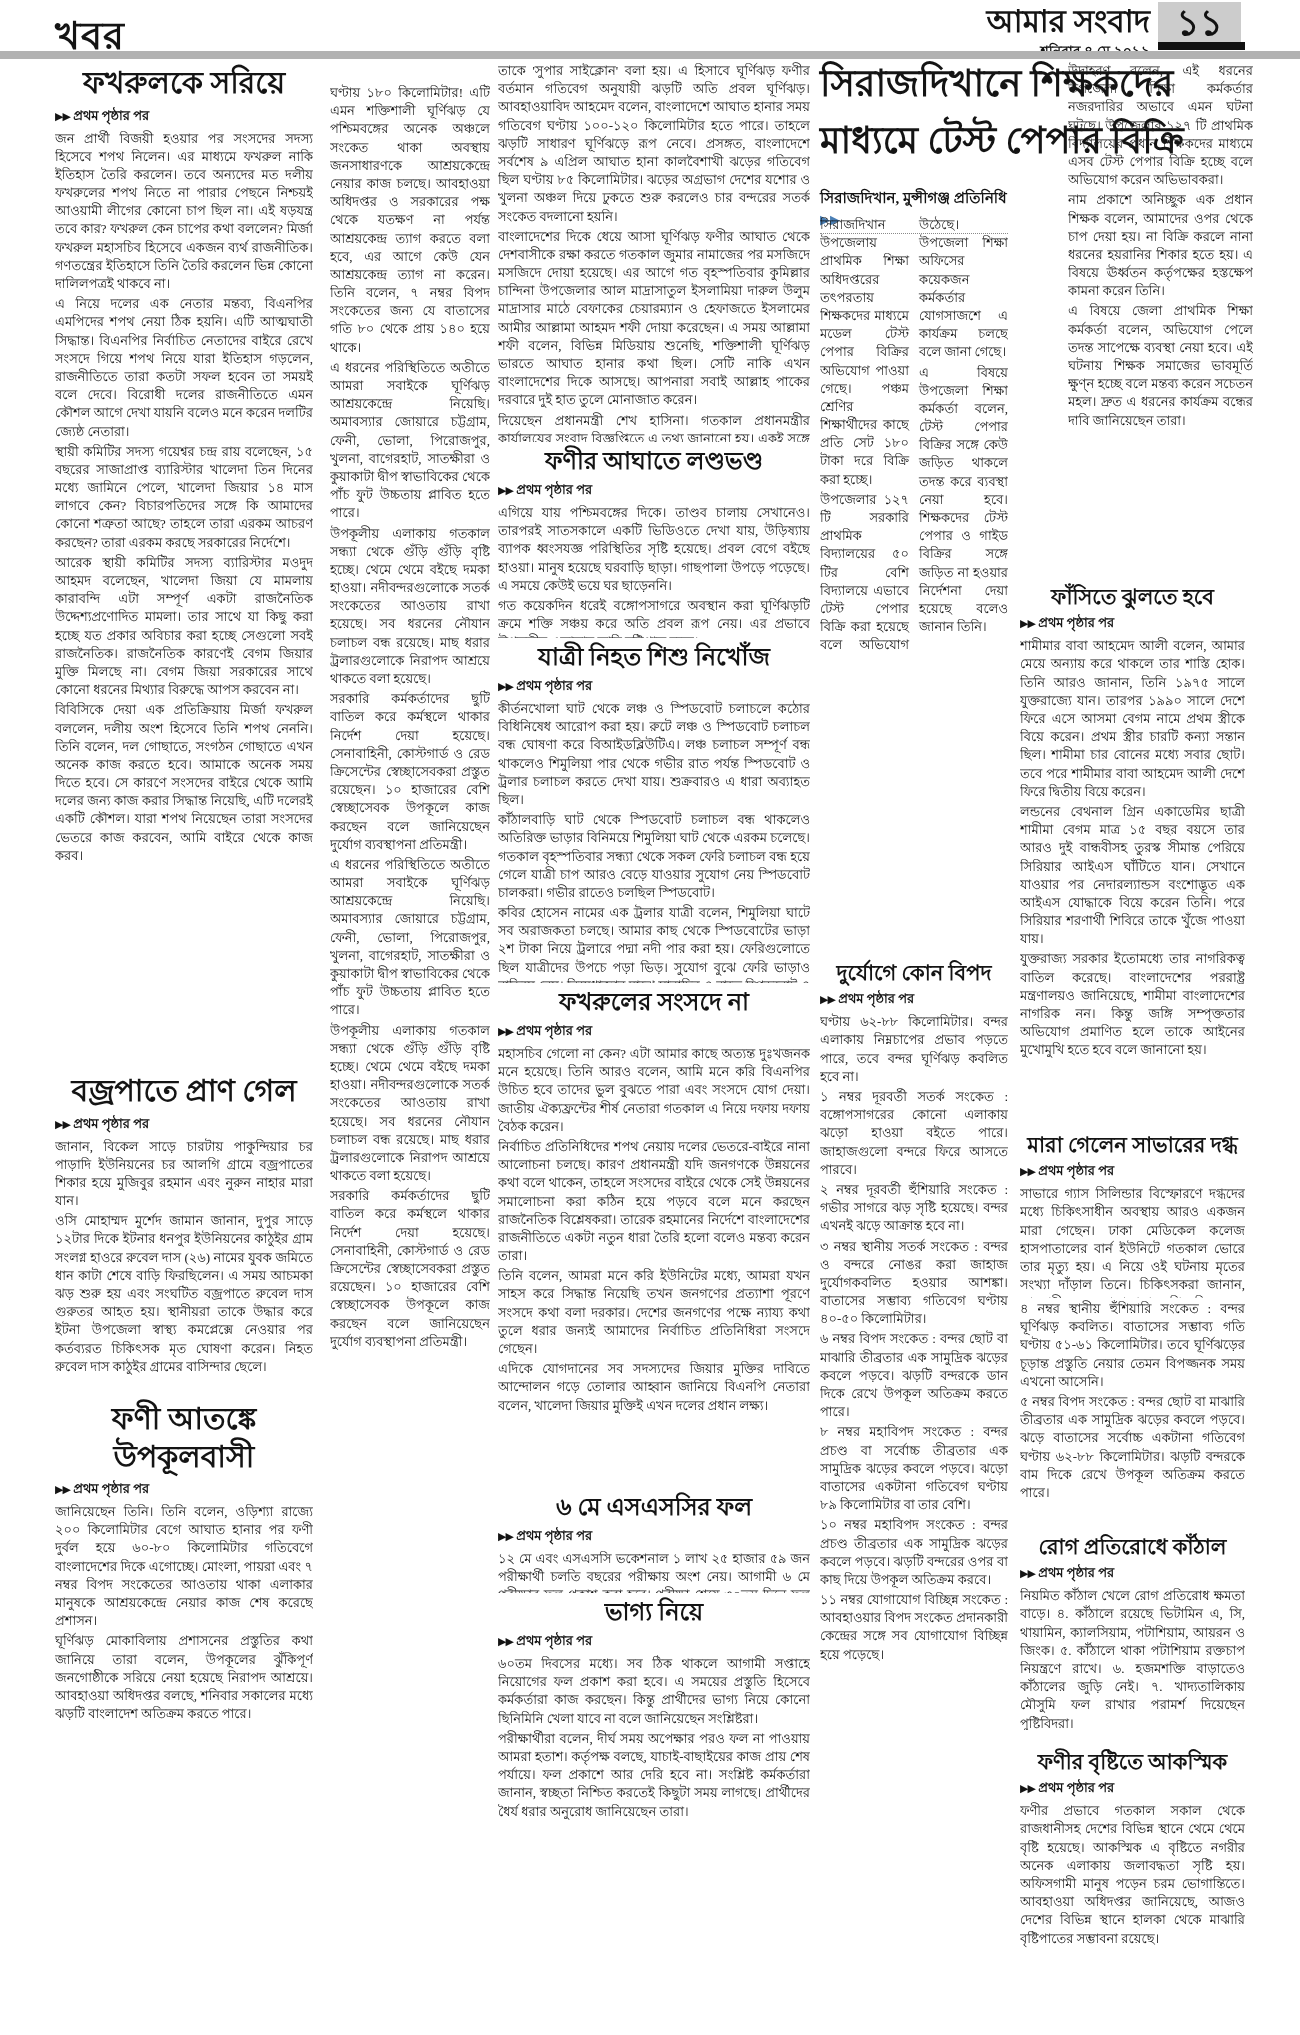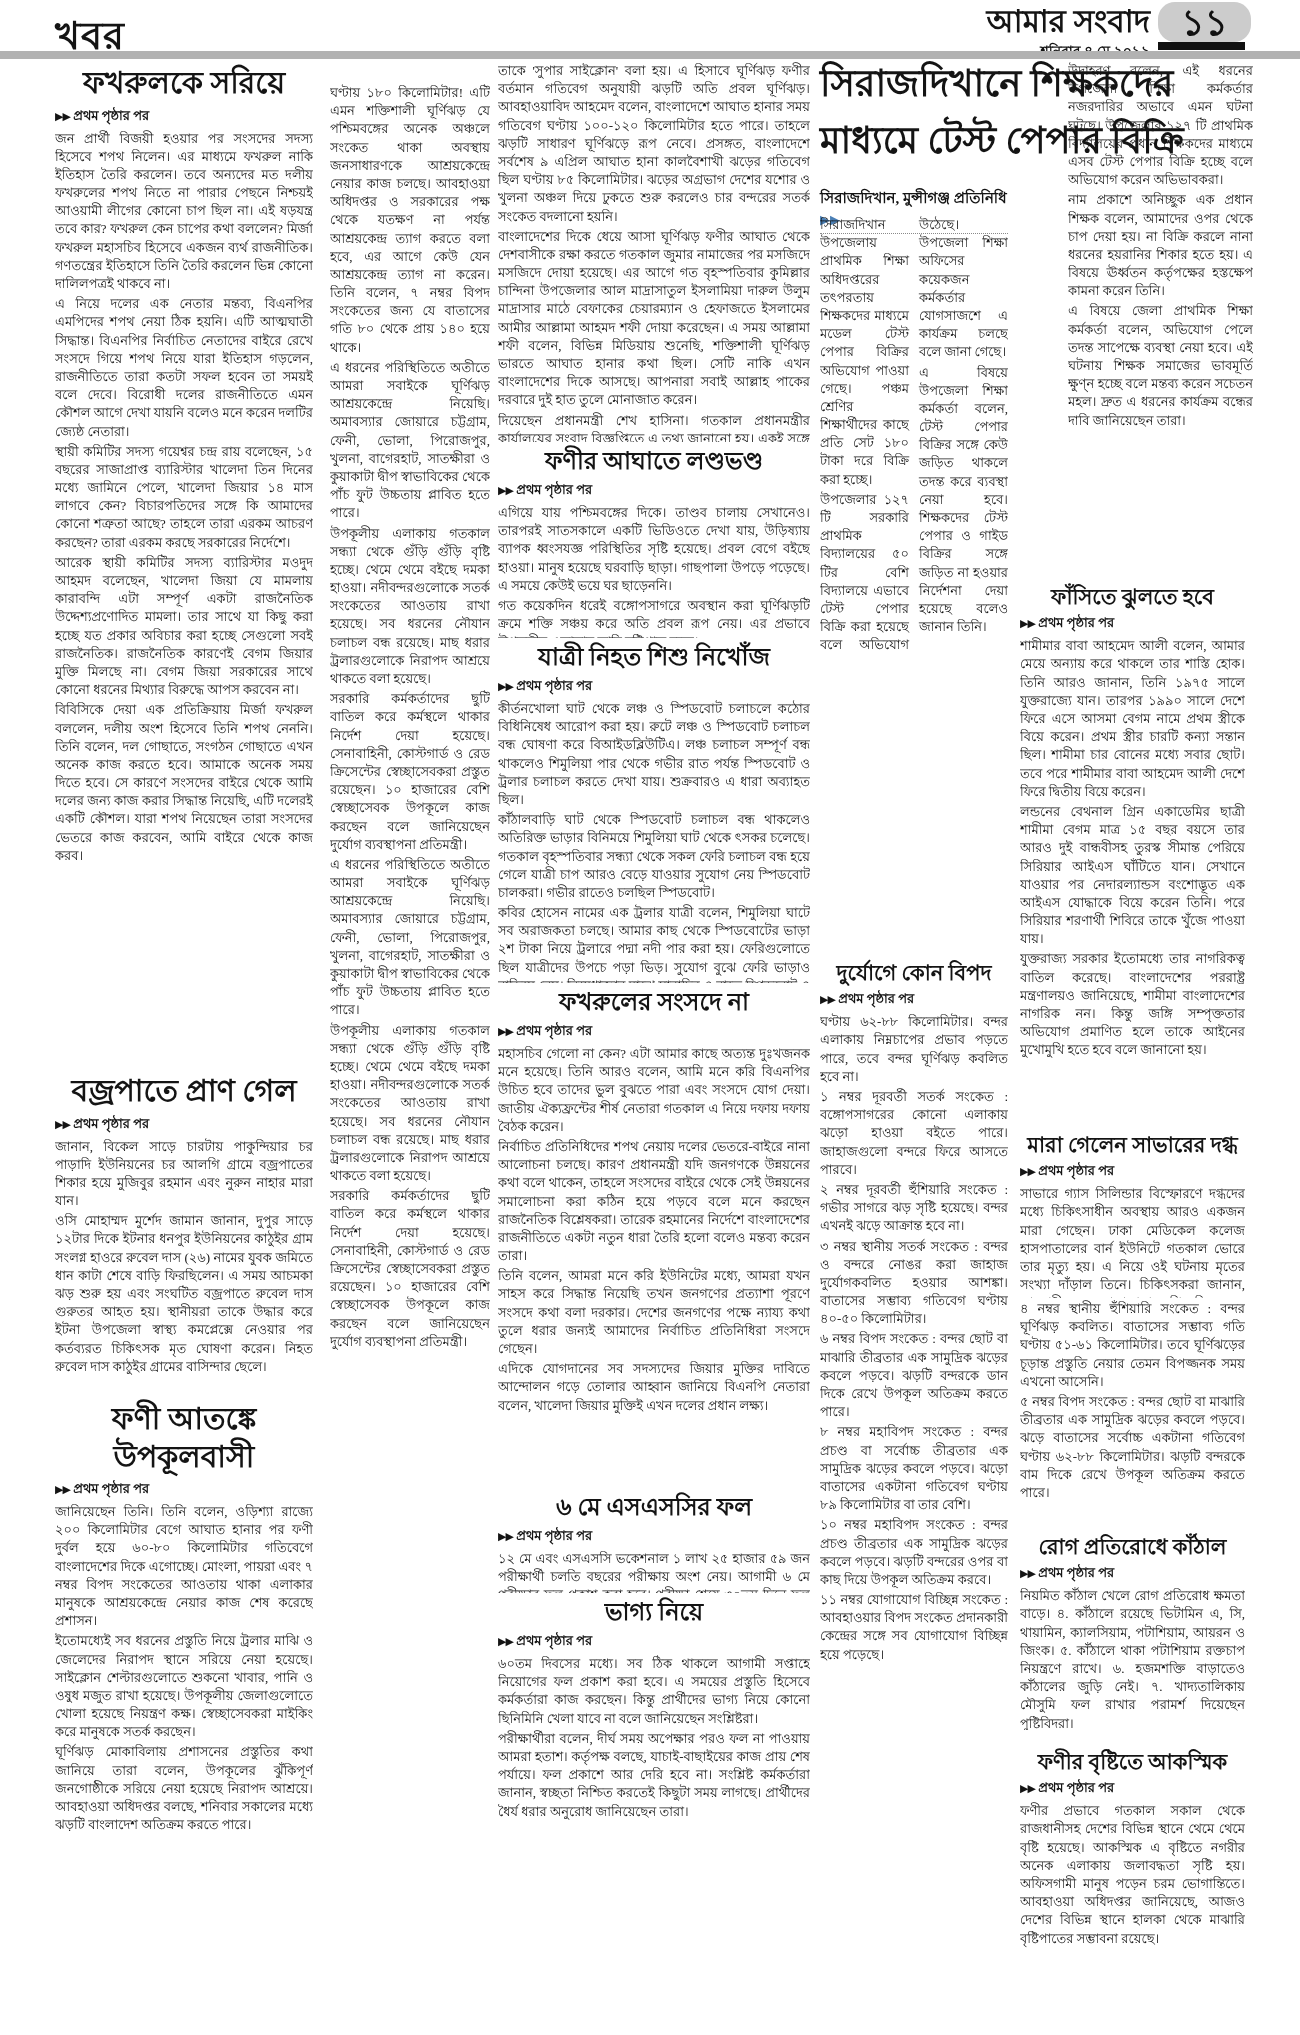--- a/index.html
+++ b/index.html
@@ -33,21 +33,21 @@
 </head>
 <body>
 
 <div id="page">
 
   <div class="abs section-title" style="left:55px;top:6px;">খবর</div>
   <div class="abs" style="left:860px;top:6px;width:290px;">
     <div class="paper-name">আমার সংবাদ</div>
     <div class="paper-date">শনিবার ৪ মে ২০১৯</div>
   </div>
-  <div class="abs page-badge" style="left:1158px;top:2px;width:93px;height:40px;border-radius:17px;">১১</div>
+  <div class="abs page-badge" style="left:1158px;top:2px;width:83px;height:40px;">১১</div>
   <div class="abs page-badge-bar" style="left:1158px;top:42px;width:87px;height:8px;"></div>
   <div class="abs top-rule" style="left:0;top:51px;width:1300px;height:8px;"></div>
 
   <div class="abs col" style="left:55px;top:62px;width:258px;height:1928px;">
     <article style="height:1008px;">
       <div class="h-big">ফখরুলকে সরিয়ে</div>
       <div class="marker"><span class="arrows">▶▶</span> <span>প্রথম পৃষ্ঠার পর</span></div>
       <div class="body-txt">
           <p>জন প্রার্থী বিজয়ী হওয়ার পর সংসদের সদস্য হিসেবে শপথ নিলেন। এর মাধ্যমে ফখরুল নাকি ইতিহাস তৈরি করলেন। তবে অন্যদের মত দলীয় ফখরুলের শপথ নিতে না পারার পেছনে নিশ্চয়ই আওয়ামী লীগের কোনো চাপ ছিল না। এই ষড়যন্ত্র তবে কার? ফখরুল কেন চাপের কথা বললেন? মির্জা ফখরুল মহাসচিব হিসেবে একজন ব্যর্থ রাজনীতিক। গণতন্ত্রের ইতিহাসে তিনি তৈরি করলেন ভিন্ন কোনো দালিলপত্রই থাকবে না।</p>
           <p>এ নিয়ে দলের এক নেতার মন্তব্য, বিএনপির এমপিদের শপথ নেয়া ঠিক হয়নি। এটি আত্মঘাতী সিদ্ধান্ত। বিএনপির নির্বাচিত নেতাদের বাইরে রেখে সংসদে গিয়ে শপথ নিয়ে যারা ইতিহাস গড়লেন, রাজনীতিতে তারা কতটা সফল হবেন তা সময়ই বলে দেবে। বিরোধী দলের রাজনীতিতে এমন কৌশল আগে দেখা যায়নি বলেও মনে করেন দলটির জ্যেষ্ঠ নেতারা।</p>
@@ -62,21 +62,20 @@
       <div class="body-txt">
           <p>জানান, বিকেল সাড়ে চারটায় পাকুন্দিয়ার চর পাড়াদি ইউনিয়নের চর আলগি গ্রামে বজ্রপাতের শিকার হয়ে মুজিবুর রহমান এবং নুরুন নাহার মারা যান।</p>
           <p>ওসি মোহাম্মদ মুর্শেদ জামান জানান, দুপুর সাড়ে ১২টার দিকে ইটনার ধনপুর ইউনিয়নের কাঠুইর গ্রাম সংলগ্ন হাওরে রুবেল দাস (২৬) নামের যুবক জমিতে ধান কাটা শেষে বাড়ি ফিরছিলেন। এ সময় আচমকা ঝড় শুরু হয় এবং সংঘটিত বজ্রপাতে রুবেল দাস গুরুতর আহত হয়। স্থানীয়রা তাকে উদ্ধার করে ইটনা উপজেলা স্বাস্থ্য কমপ্লেক্সে নেওয়ার পর কর্তব্যরত চিকিৎসক মৃত ঘোষণা করেন। নিহত রুবেল দাস কাঠুইর গ্রামের বাসিন্দার ছেলে।</p>
         </div>
     </article>
     <article style="height:592px;">
       <div class="h-big">ফণী আতঙ্কে উপকূলবাসী</div>
       <div class="marker"><span class="arrows">▶▶</span> <span>প্রথম পৃষ্ঠার পর</span></div>
       <div class="body-txt">
           <p>জানিয়েছেন তিনি। তিনি বলেন, ওড়িশ্যা রাজ্যে ২০০ কিলোমিটার বেগে আঘাত হানার পর ফণী দুর্বল হয়ে ৬০-৮০ কিলোমিটার গতিবেগে বাংলাদেশের দিকে এগোচ্ছে। মোংলা, পায়রা এবং ৭ নম্বর বিপদ সংকেতের আওতায় থাকা এলাকার মানুষকে আশ্রয়কেন্দ্রে নেয়ার কাজ শেষ করেছে প্রশাসন।</p>
-          <p>ইতোমধ্যেই সব ধরনের প্রস্তুতি নিয়ে ট্রলার মাঝি ও জেলেদের নিরাপদ স্থানে সরিয়ে নেয়া হয়েছে। সাইক্লোন শেল্টারগুলোতে শুকনো খাবার, পানি ও ওষুধ মজুত রাখা হয়েছে। উপকূলীয় জেলাগুলোতে খোলা হয়েছে নিয়ন্ত্রণ কক্ষ। স্বেচ্ছাসেবকরা মাইকিং করে মানুষকে সতর্ক করছেন।</p>
           <p>ঘূর্ণিঝড় মোকাবিলায় প্রশাসনের প্রস্তুতির কথা জানিয়ে তারা বলেন, উপকূলের ঝুঁকিপূর্ণ জনগোষ্ঠীকে সরিয়ে নেয়া হয়েছে নিরাপদ আশ্রয়ে। আবহাওয়া অধিদপ্তর বলছে, শনিবার সকালের মধ্যে ঝড়টি বাংলাদেশ অতিক্রম করতে পারে।</p>
         </div>
     </article>
   </div>
 
   <div class="abs col body-txt" style="left:330px;top:84px;width:160px;height:1906px;">
       <p>ঘণ্টায় ১৮০ কিলোমিটার! এটি এমন শক্তিশালী ঘূর্ণিঝড় যে পশ্চিমবঙ্গের অনেক অঞ্চলে সংকেত থাকা অবস্থায় জনসাধারণকে আশ্রয়কেন্দ্রে নেয়ার কাজ চলছে। আবহাওয়া অধিদপ্তর ও সরকারের পক্ষ থেকে যতক্ষণ না পর্যন্ত আশ্রয়কেন্দ্র ত্যাগ করতে বলা হবে, এর আগে কেউ যেন আশ্রয়কেন্দ্র ত্যাগ না করেন। তিনি বলেন, ৭ নম্বর বিপদ সংকেতের জন্য যে বাতাসের গতি ৮০ থেকে প্রায় ১৪০ হয়ে থাকে।</p>
       <p>এ ধরনের পরিস্থিতিতে অতীতে আমরা সবাইকে ঘূর্ণিঝড় আশ্রয়কেন্দ্রে নিয়েছি। অমাবস্যার জোয়ারে চট্টগ্রাম, ফেনী, ভোলা, পিরোজপুর, খুলনা, বাগেরহাট, সাতক্ষীরা ও কুয়াকাটা দ্বীপ স্বাভাবিকের থেকে পাঁচ ফুট উচ্চতায় প্লাবিত হতে পারে।</p>
       <p>উপকূলীয় এলাকায় গতকাল সন্ধ্যা থেকে গুঁড়ি গুঁড়ি বৃষ্টি হচ্ছে। থেমে থেমে বইছে দমকা হাওয়া। নদীবন্দরগুলোকে সতর্ক সংকেতের আওতায় রাখা হয়েছে। সব ধরনের নৌযান চলাচল বন্ধ রয়েছে। মাছ ধরার ট্রলারগুলোকে নিরাপদ আশ্রয়ে থাকতে বলা হয়েছে।</p>
       <p>সরকারি কর্মকর্তাদের ছুটি বাতিল করে কর্মস্থলে থাকার নির্দেশ দেয়া হয়েছে। সেনাবাহিনী, কোস্টগার্ড ও রেড ক্রিসেন্টের স্বেচ্ছাসেবকরা প্রস্তুত রয়েছেন। ১০ হাজারের বেশি স্বেচ্ছাসেবক উপকূলে কাজ করছেন বলে জানিয়েছেন দুর্যোগ ব্যবস্থাপনা প্রতিমন্ত্রী।</p>
@@ -97,21 +96,21 @@
       <div class="body-txt">
           <p>এগিয়ে যায় পশ্চিমবঙ্গের দিকে। তাণ্ডব চালায় সেখানেও। তারপরই সাতসকালে একটি ভিডিওতে দেখা যায়, উড়িষ্যায় ব্যাপক ধ্বংসযজ্ঞ পরিস্থিতির সৃষ্টি হয়েছে। প্রবল বেগে বইছে হাওয়া। মানুষ হয়েছে ঘরবাড়ি ছাড়া। গাছপালা উপড়ে পড়েছে। এ সময়ে কেউই ভয়ে ঘর ছাড়েননি।</p>
           <p>গত কয়েকদিন ধরেই বঙ্গোপসাগরে অবস্থান করা ঘূর্ণিঝড়টি ক্রমে শক্তি সঞ্চয় করে অতি প্রবল রূপ নেয়। এর প্রভাবে উপকূলীয় এলাকায় ভারি বৃষ্টিপাত হচ্ছে।</p>
         </div>
     </article>
     <article style="height:345px;">
       <div class="h-mid">যাত্রী নিহত শিশু নিখোঁজ</div>
       <div class="marker"><span class="arrows">▶▶</span> <span>প্রথম পৃষ্ঠার পর</span></div>
       <div class="body-txt">
           <p>কীর্তনখোলা ঘাট থেকে লঞ্চ ও স্পিডবোট চলাচলে কঠোর বিধিনিষেধ আরোপ করা হয়। রুটে লঞ্চ ও স্পিডবোট চলাচল বন্ধ ঘোষণা করে বিআইডব্লিউটিএ। লঞ্চ চলাচল সম্পূর্ণ বন্ধ থাকলেও শিমুলিয়া পার থেকে গভীর রাত পর্যন্ত স্পিডবোট ও ট্রলার চলাচল করতে দেখা যায়। শুক্রবারও এ ধারা অব্যাহত ছিল।</p>
-          <p>কাঁঠালবাড়ি ঘাট থেকে স্পিডবোট চলাচল বন্ধ থাকলেও অতিরিক্ত ভাড়ার বিনিময়ে শিমুলিয়া ঘাট থেকে ৎসকর চলেছে। গতকাল বৃহস্পতিবার সন্ধ্যা থেকে সকল ফেরি চলাচল বন্ধ হয়ে গেলে যাত্রী চাপ আরও বেড়ে যাওয়ার সুযোগ নেয় স্পিডবোট চালকরা। গভীর রাতেও চলছিল স্পিডবোট।</p>
+          <p>কাঁঠালবাড়ি ঘাট থেকে স্পিডবোট চলাচল বন্ধ থাকলেও অতিরিক্ত ভাড়ার বিনিময়ে শিমুলিয়া ঘাট থেকে এরকম চলেছে। গতকাল বৃহস্পতিবার সন্ধ্যা থেকে সকল ফেরি চলাচল বন্ধ হয়ে গেলে যাত্রী চাপ আরও বেড়ে যাওয়ার সুযোগ নেয় স্পিডবোট চালকরা। গভীর রাতেও চলছিল স্পিডবোট।</p>
           <p>কবির হোসেন নামের এক ট্রলার যাত্রী বলেন, শিমুলিয়া ঘাটে সব অরাজকতা চলছে। আমার কাছ থেকে স্পিডবোটের ভাড়া ২শ টাকা নিয়ে ট্রলারে পদ্মা নদী পার করা হয়। ফেরিগুলোতে ছিল যাত্রীদের উপচে পড়া ভিড়। সুযোগ বুঝে ফেরি ভাড়াও বাড়িয়ে নেয়। নিষেধাজ্ঞার মাঝে সারাদিন ও রাতে স্পিডবোট ও ট্রলার চললেও শিমুলিয়ায় বিআইডব্লিউটিএ ও নৌপুলিশের তেমন কোনো ভূমিকা চোখে পড়েনি। তবে শিবচর উপজেলা প্রশাসন ও পুলিশের তৎপরতা ছিল চোখে পড়ার মতো।</p>
         </div>
     </article>
     <article style="height:505px;">
       <div class="h-mid">ফখরুলের সংসদে না</div>
       <div class="marker"><span class="arrows">▶▶</span> <span>প্রথম পৃষ্ঠার পর</span></div>
       <div class="body-txt">
           <p>মহাসচিব গেলো না কেন? এটা আমার কাছে অত্যন্ত দুঃখজনক মনে হয়েছে। তিনি আরও বলেন, আমি মনে করি বিএনপির উচিত হবে তাদের ভুল বুঝতে পারা এবং সংসদে যোগ দেয়া। জাতীয় ঐক্যফ্রন্টের শীর্ষ নেতারা গতকাল এ নিয়ে দফায় দফায় বৈঠক করেন।</p>
           <p>নির্বাচিত প্রতিনিধিদের শপথ নেয়ায় দলের ভেতরে-বাইরে নানা আলোচনা চলছে। কারণ প্রধানমন্ত্রী যদি জনগণকে উন্নয়নের কথা বলে থাকেন, তাহলে সংসদের বাইরে থেকে সেই উন্নয়নের সমালোচনা করা কঠিন হয়ে পড়বে বলে মনে করছেন রাজনৈতিক বিশ্লেষকরা। তারেক রহমানের নির্দেশে বাংলাদেশের রাজনীতিতে একটা নতুন ধারা তৈরি হলো বলেও মন্তব্য করেন তারা।</p>
           <p>তিনি বলেন, আমরা মনে করি ইউনিটের মধ্যে, আমরা যখন সাহস করে সিদ্ধান্ত নিয়েছি তখন জনগণের প্রত্যাশা পূরণে সংসদে কথা বলা দরকার। দেশের জনগণের পক্ষে ন্যায্য কথা তুলে ধরার জন্যই আমাদের নির্বাচিত প্রতিনিধিরা সংসদে গেছেন।</p>

